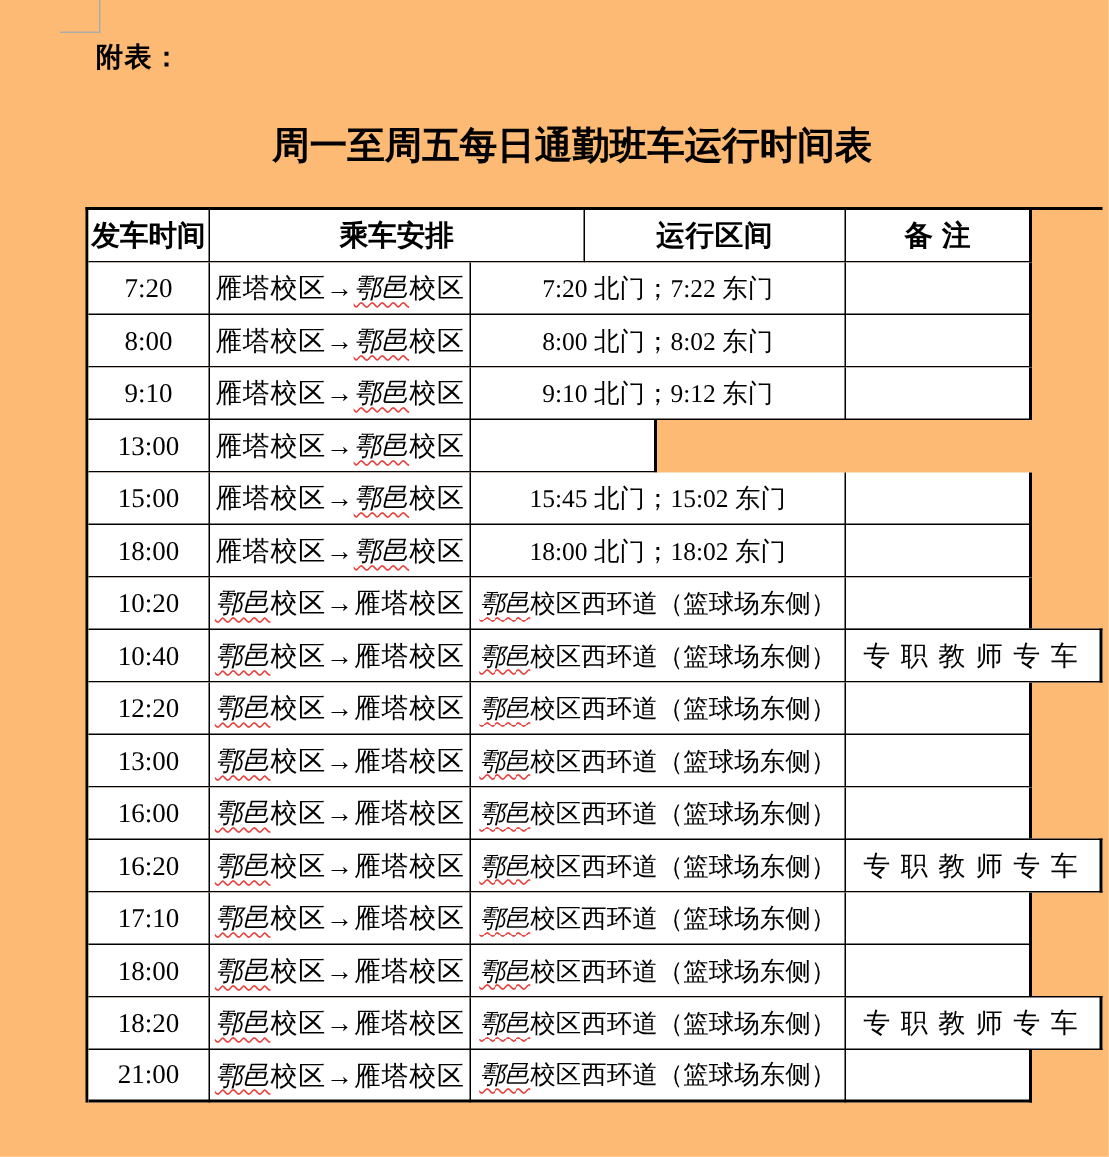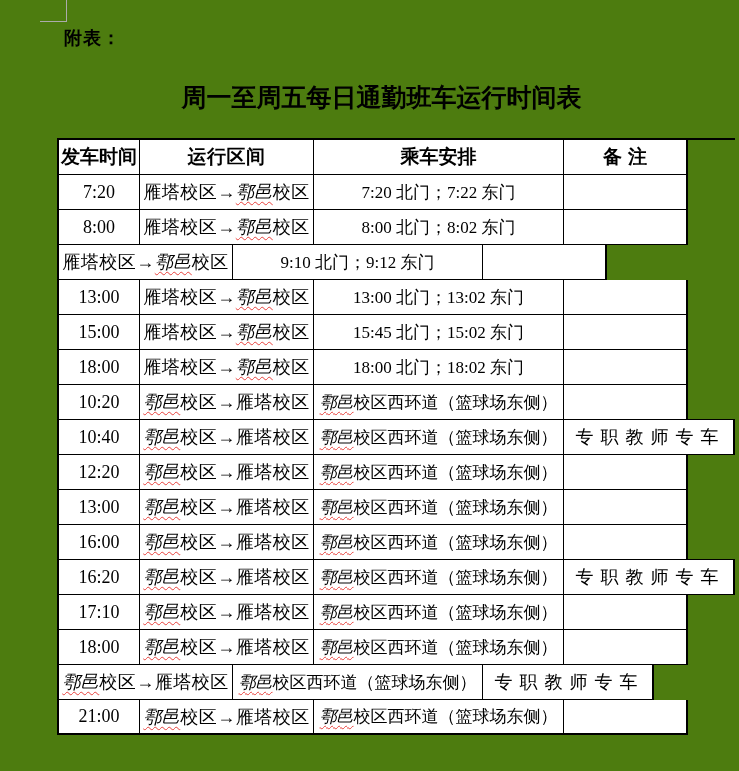--- a/index.html
+++ b/index.html
@@ -1,21 +1,21 @@
 <!DOCTYPE html>
 <html><head>
 <meta charset="utf-8">
 <style>
   html,body{margin:0;padding:0;}
   body{
     width:739px;height:771px;background:#ffffff;color:#000;
     font-family:"Liberation Serif","DejaVu Serif",serif;
     -webkit-font-smoothing:antialiased;
   }
-  .page{position:relative;width:739px;height:771px;overflow:hidden;background:#4d7c0f;}
+  .page{position:relative;width:739px;height:771px;overflow:hidden;background:#fdba74;}
 
   
   .cm-v{position:absolute;left:66px;top:0;width:1px;height:22px;background:var(--mark,#ababab);}
   .cm-h{position:absolute;left:40px;top:21px;width:27px;height:1px;background:var(--mark,#ababab);}
 
   .appendix{
     position:absolute;left:64px;top:27px;
     font-size:18px;font-weight:bold;line-height:22px;letter-spacing:1px;
   }
   .title{
@@ -68,46 +68,46 @@
     <span class="cm-h"></span>
   </div>
 
   <div class="appendix">附表：</div>
 
   <h1 class="title">周一至周五每日通勤班车运行时间表</h1>
 
   <div class="tbl">
     <div class="tr thr">
       <div class="td c1">发车时间</div>
+      <div class="td c3">乘车安排</div>
       <div class="td c2">运行区间</div>
-      <div class="td c3">乘车安排</div>
       <div class="td c4">备注</div>
     </div>
     <div id="tbody">
         <div class="tr">
           <div class="td c1">7:20</div>
           <div class="td c2">雁塔校区→<span class="sp">鄠邑</span>校区</div>
           <div class="td c3">7:20 北门；7:22 东门</div>
           <div class="td c4"></div>
         </div>
         <div class="tr">
           <div class="td c1">8:00</div>
           <div class="td c2">雁塔校区→<span class="sp">鄠邑</span>校区</div>
           <div class="td c3">8:00 北门；8:02 东门</div>
           <div class="td c4"></div>
         </div>
         <div class="tr">
+          <div class="td c1">9:10</div>
           <div class="td c2">雁塔校区→<span class="sp">鄠邑</span>校区</div>
           <div class="td c3">9:10 北门；9:12 东门</div>
           <div class="td c4"></div>
         </div>
         <div class="tr">
           <div class="td c1">13:00</div>
           <div class="td c2">雁塔校区→<span class="sp">鄠邑</span>校区</div>
-          <div class="td c3">13:00 北门；13:02 东门</div>
           <div class="td c4"></div>
         </div>
         <div class="tr">
           <div class="td c1">15:00</div>
           <div class="td c2">雁塔校区→<span class="sp">鄠邑</span>校区</div>
           <div class="td c3">15:45 北门；15:02 东门</div>
           <div class="td c4"></div>
         </div>
         <div class="tr">
           <div class="td c1">18:00</div>
@@ -157,20 +157,21 @@
           <div class="td c3"><span class="sp">鄠邑</span>校区西环道（篮球场东侧）</div>
           <div class="td c4"></div>
         </div>
         <div class="tr">
           <div class="td c1">18:00</div>
           <div class="td c2"><span class="sp">鄠邑</span>校区→雁塔校区</div>
           <div class="td c3"><span class="sp">鄠邑</span>校区西环道（篮球场东侧）</div>
           <div class="td c4"></div>
         </div>
         <div class="tr">
+          <div class="td c1">18:20</div>
           <div class="td c2"><span class="sp">鄠邑</span>校区→雁塔校区</div>
           <div class="td c3"><span class="sp">鄠邑</span>校区西环道（篮球场东侧）</div>
           <div class="td c4 wide">专职教师专车</div>
         </div>
         <div class="tr last">
           <div class="td c1">21:00</div>
           <div class="td c2"><span class="sp">鄠邑</span>校区→雁塔校区</div>
           <div class="td c3"><span class="sp">鄠邑</span>校区西环道（篮球场东侧）</div>
           <div class="td c4"></div>
         </div>

